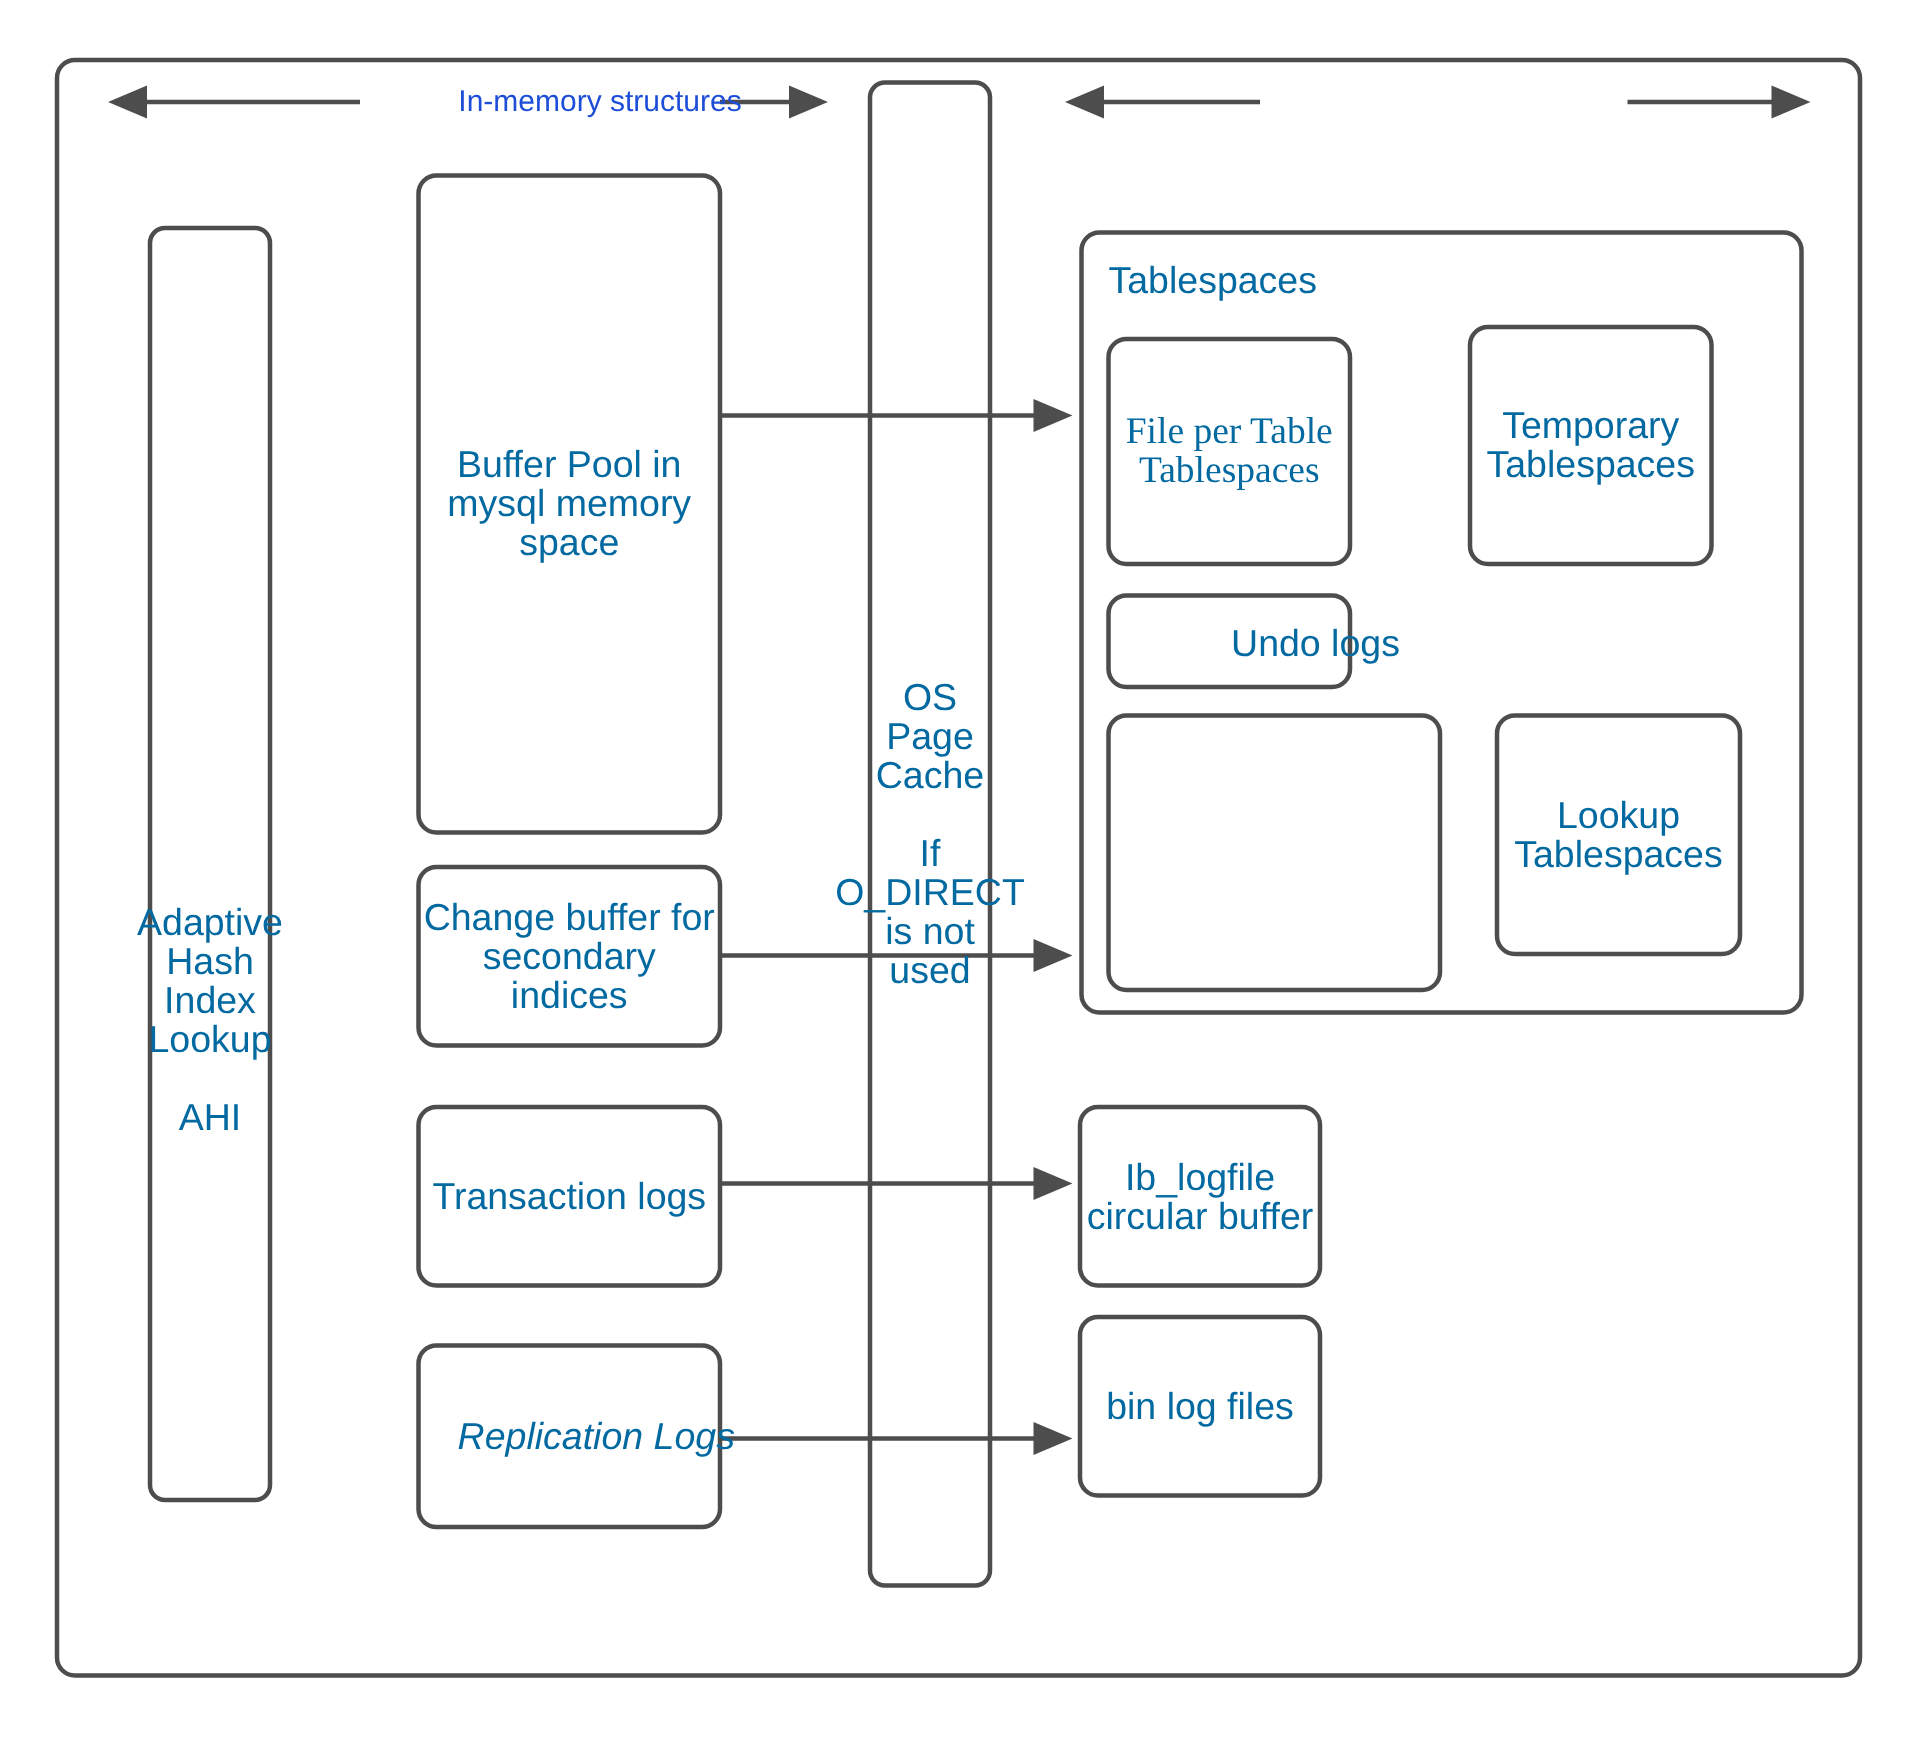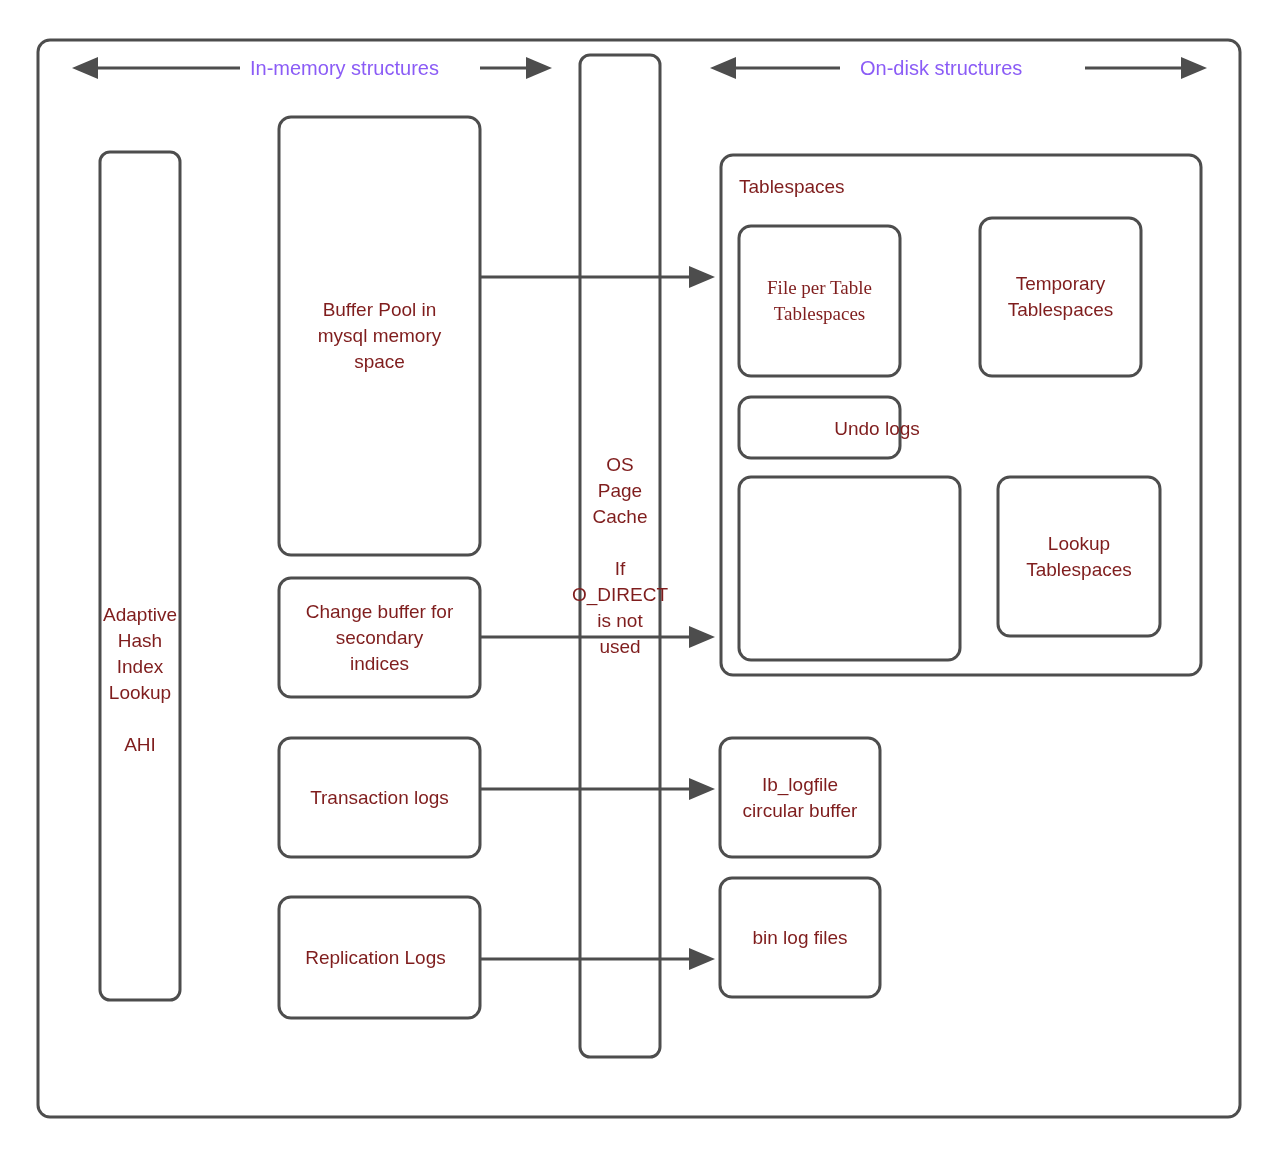--- a/index.html
+++ b/index.html
@@ -36,40 +36,41 @@
     stroke: #4d4d4d;
     stroke-width: 3;
     fill: none;
   }
   .ahead {
     fill: #4d4d4d;
     stroke: none;
   }
   .lbl {
     position: absolute;
-    color: #7f1d1d;
-    font-size: 19px;
+    color: #0369a1;
+    font-size: 25px;
     line-height: 26px;
     text-align: center;
     white-space: pre-line;
     pointer-events: none;
   }
   .lbl-mid {
     display: flex;
     align-items: center;
     justify-content: center;
   }
   .lbl-left {
     text-align: left;
   }
   .hdr {
     position: absolute;
-    color: #8b5cf6;
+    color: #1d4ed8;
     font-size: 20px;
     line-height: 26px;
+    text-align: center;
   }
 </style>
 </head>
 <body>
 
 <div id="canvas">
 
   <svg class="layer" viewBox="0 0 1280 1160" xmlns="http://www.w3.org/2000/svg">
 
     <rect class="outer" x="38" y="40" width="1202" height="1077" rx="12" ry="12"></rect>
@@ -133,40 +134,39 @@
 
     <rect class="bx" x="998" y="477" width="162" height="159" rx="12" ry="12"></rect>
 
     <rect class="bx" x="720" y="738" width="160" height="119" rx="12" ry="12"></rect>
 
     <rect class="bx" x="720" y="878" width="160" height="119" rx="12" ry="12"></rect>
   </svg>
 
   <div class="hdr" style="left:250px; top:55px; width:300px;">In-memory structures</div>
 
-  <div class="hdr" style="left:860px; top:55px; width:240px;">On-disk structures</div>
 
   <div class="lbl lbl-mid" style="left:85px; top:156px; width:110px; height:1048px;">Adaptive
 Hash
 Index
 Lookup
 
 AHI</div>
 
   <div class="lbl lbl-mid" style="left:279px; top:117px; width:201px; height:438px;">Buffer Pool in
 mysql memory
 space</div>
 
   <div class="lbl lbl-mid" style="left:279px; top:578px; width:201px; height:119px;">Change buffer for
 secondary
 indices</div>
 
   <div class="lbl lbl-mid" style="left:279px; top:738px; width:201px; height:119px;text-align:right;">Transaction logs</div>
 
-  <div class="lbl lbl-mid" style="left:272px; top:897px; width:207px; height:121px;">Replication Logs</div>
+  <div class="lbl lbl-mid" style="left:294px; top:897px; width:207px; height:121px;font-style:italic;">Replication Logs</div>
 
   <div class="lbl lbl-mid" style="left:570px; top:55px; width:100px; height:1002px;">OS
 Page
 Cache
 
 If
 O_DIRECT
 is not
 used</div>
 

